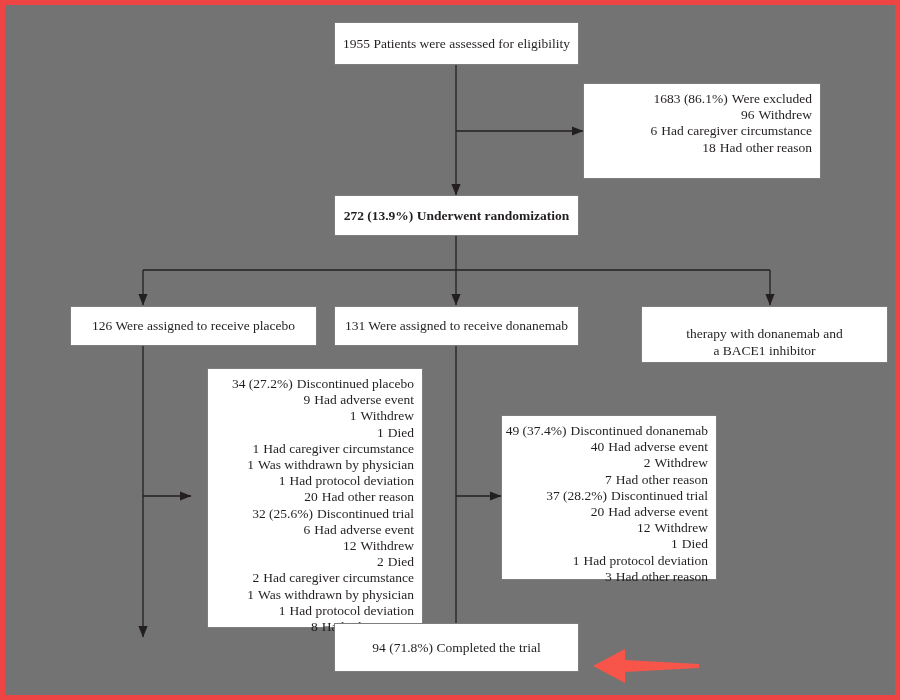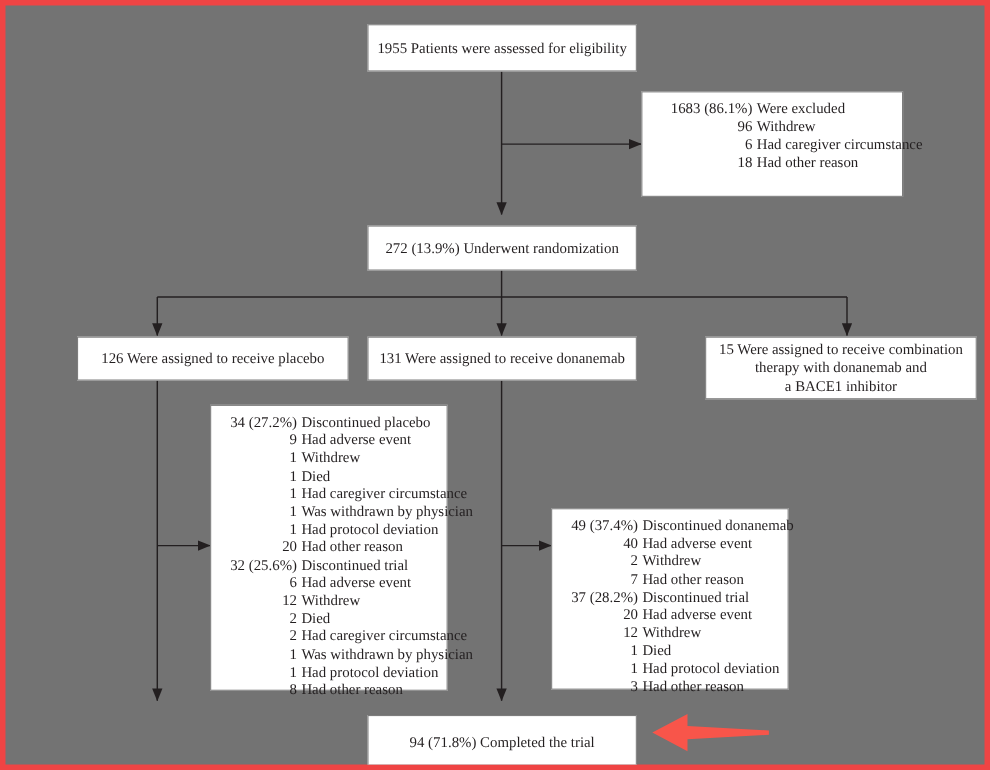--- a/index.html
+++ b/index.html
@@ -42,20 +42,21 @@
   }
   .box.center .inner { padding: 0 6px; }
   .box.listbox {
     padding: 7px 8px 7px 6px;
   }
   .lrow {
     display: flex;
     align-items: baseline;
     white-space: nowrap;
     line-height: 16.2px;
+    justify-content: flex-end;
   }
   .lnum {
     display: inline-block;
     text-align: right;
     padding-right: 4px;
     flex: 0 0 auto;
   }
   .llab {
     flex: 0 0 auto;
   }
@@ -117,41 +118,41 @@
     <div class="lrow">
       <span class="lnum" style="width:94px;">6</span>
       <span class="llab">Had caregiver circumstance</span>
     </div>
     <div class="lrow">
       <span class="lnum" style="width:94px;">18</span>
       <span class="llab">Had other reason</span>
     </div>
   </div>
 
-  <div class="box center" style="left:329px; top:200px; width:245px; height:41px;">
+  <div class="box center" style="left:329px; top:190px; width:245px; height:41px;font-weight:bold;">
     <span class="inner">272 (13.9%) Underwent randomization</span>
   </div>
 
   <div class="box center" style="left:17px; top:301px; width:247px; height:40px;margin-left:48px;">
     <span class="inner">126 Were assigned to receive placebo</span>
   </div>
 
   <div class="box center" style="left:329px; top:301px; width:245px; height:40px;">
     <span class="inner">131 Were assigned to receive donanemab</span>
   </div>
 
   <div class="box center" style="left:636px; top:301px; width:247px; height:57px;">
     <span class="inner multiline-center">
-      <span>15 Were assigned to receive combination</span><br>
+      <br>
       <span>therapy with donanemab and</span><br>
       <span>a BACE1 inhibitor</span>
     </span>
   </div>
 
-  <div class="box listbox" style="left:186px; top:363px; width:216px; height:260px;">
+  <div class="box listbox" style="left:202px; top:363px; width:216px; height:260px;">
     <div class="lrow">
         <span class="lnum" style="width:72px;">34 (27.2%)</span>
         <span class="llab">Discontinued placebo</span>
       </div>
     <div class="lrow">
         <span class="lnum" style="width:72px;">9</span>
         <span class="llab">Had adverse event</span>
       </div>
     <div class="lrow">
         <span class="lnum" style="width:72px;">1</span>
@@ -204,21 +205,21 @@
     <div class="lrow">
         <span class="lnum" style="width:72px;">1</span>
         <span class="llab">Had protocol deviation</span>
       </div>
     <div class="lrow">
         <span class="lnum" style="width:72px;">8</span>
         <span class="llab">Had other reason</span>
       </div>
   </div>
 
-  <div class="box listbox" style="left:496px; top:410px; width:216px; height:165px;margin-top:47px;">
+  <div class="box listbox" style="left:496px; top:410px; width:216px; height:165px;">
     <div class="lrow">
         <span class="lnum" style="width:72px;">49 (37.4%)</span>
         <span class="llab">Discontinued donanemab</span>
       </div>
     <div class="lrow">
         <span class="lnum" style="width:72px;">40</span>
         <span class="llab">Had adverse event</span>
       </div>
     <div class="lrow">
         <span class="lnum" style="width:72px;">2</span>
@@ -248,21 +249,21 @@
         <span class="lnum" style="width:72px;">1</span>
         <span class="llab">Had protocol deviation</span>
       </div>
     <div class="lrow">
         <span class="lnum" style="width:72px;">3</span>
         <span class="llab">Had other reason</span>
       </div>
   </div>
 
 
-  <div class="box center" style="left:329px; top:645px; width:245px; height:49px;">
+  <div class="box center" style="left:329px; top:618px; width:245px; height:49px;">
     <span class="inner">94 (71.8%) Completed the trial</span>
   </div>
 
   <svg class="red-arrow" style="left:586px; top:638px; width:110px; height:46px;" viewBox="0 0 110 46">
     <polygon points="2,23 34,6 34,17 108,21 108,25 34,29 34,40" fill="#f8554a"></polygon>
   </svg>
 
 </div>
 
 </body></html>

